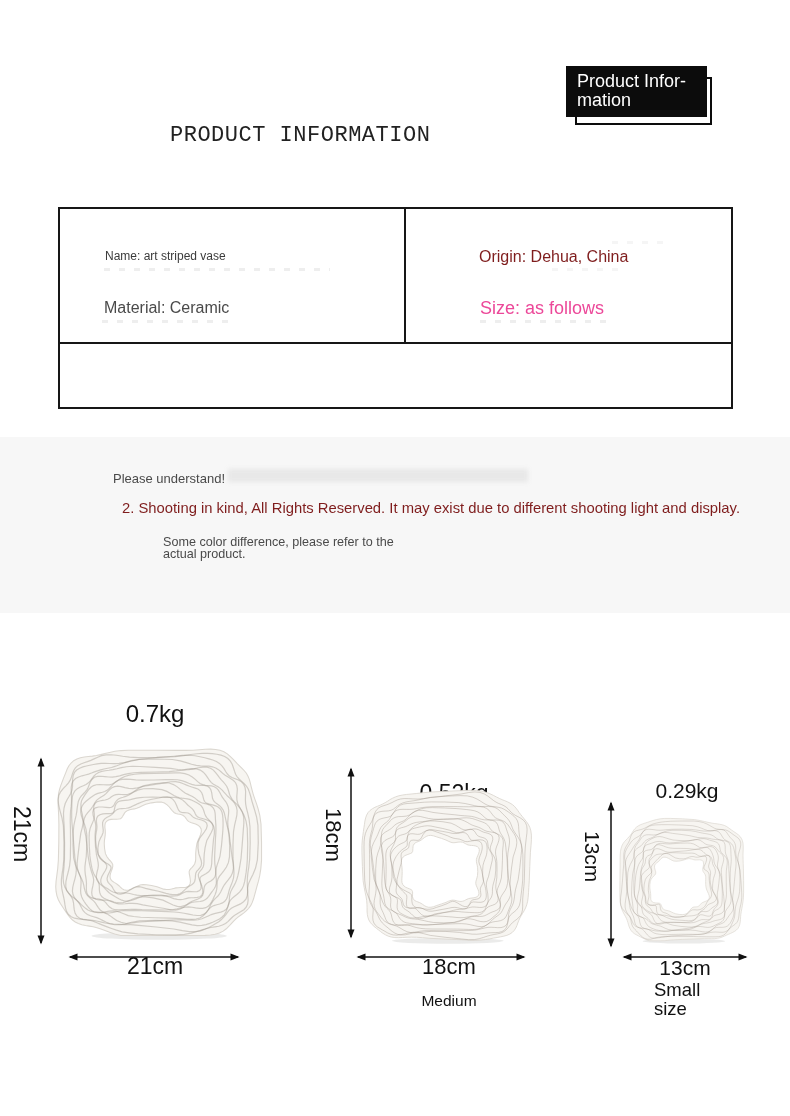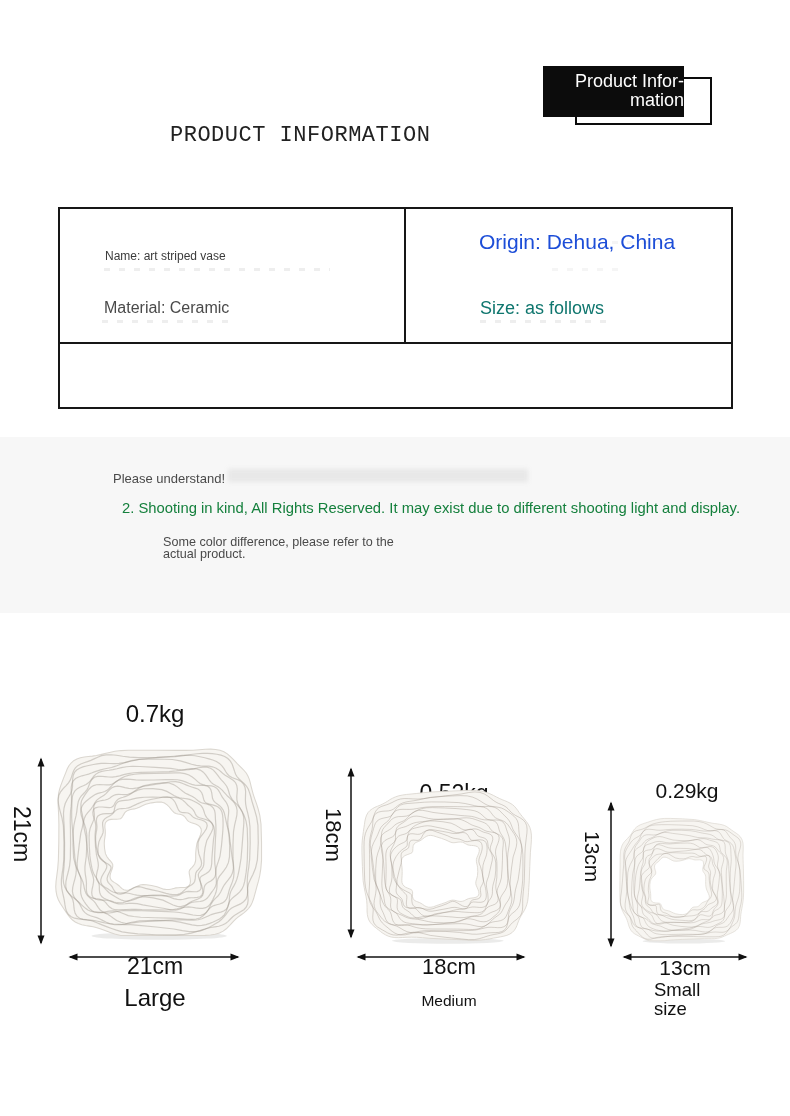--- a/index.html
+++ b/index.html
@@ -2,55 +2,55 @@
 <html><head>
 <meta charset="utf-8">
 <style>
   html,body{margin:0;padding:0;background:#ffffff;}
   .page{position:relative;width:790px;height:1116px;background:#ffffff;overflow:hidden;
         font-family:"Liberation Sans",sans-serif;color:#1f1f1f;}
 
   
   .badge-outline{position:absolute;left:575px;top:77px;width:133px;height:44px;
                  border:2px solid #0c0c0c;background:transparent;}
-  .badge-box{position:absolute;left:543px;top:66px;width:141px;height:51px;background:#0c0c0c;
-             color:#ffffff;font-size:18px;line-height:1.08;padding:6px 0 16px 11px;box-sizing:border-box;text-align:right;}
+  .badge-box{position:absolute;left:566px;top:66px;width:141px;height:51px;background:#0c0c0c;
+             color:#ffffff;font-size:18px;line-height:1.08;padding:6px 0 16px 11px;box-sizing:border-box;}
 
   
   .heading{position:absolute;left:170px;top:123px;font-family:"Liberation Mono",monospace;
            font-size:22px;letter-spacing:.5px;color:#222;white-space:pre;}
 
   
   .spec-table{position:absolute;left:58px;top:207px;width:675px;height:202px;
               border:2px solid #161616;box-sizing:border-box;}
   .spec-row-divider{position:absolute;left:0;top:133px;width:100%;height:0;border-top:2px solid #161616;}
   .spec-col-divider{position:absolute;left:344px;top:0;height:133px;width:0;border-left:2px solid #161616;}
   .cell{position:absolute;white-space:nowrap;}
   .cell-name{left:45px;top:40px;font-size:12px;color:#3b3b3b;}
   .cell-material{left:44px;top:90px;font-size:16px;color:#4a4a4a;}
-  .cell-origin{left:419px;top:21px;font-size:21px;color:#1d4ed8;}
-  .cell-size{left:420px;top:89px;font-size:18px;color:#0f766e;}
+  .cell-origin{left:419px;top:39px;font-size:16px;color:#7f1d1d;}
+  .cell-size{left:420px;top:89px;font-size:18px;color:#ec4899;}
 
   
   .artifact{position:absolute;height:3px;opacity:.55;filter:blur(.4px);
     background:repeating-linear-gradient(90deg,rgba(0,0,0,.12) 0 6px,transparent 6px 15px);}
   .a1{left:104px;top:268px;width:226px;}
   .a2{left:102px;top:320px;width:128px;}
   .a3{left:480px;top:320px;width:130px;}
   .a4{left:552px;top:268px;width:70px;opacity:.35;}
   .a5{left:612px;top:241px;width:52px;opacity:.35;}
 
   
   .notes{position:absolute;left:0;top:437px;width:790px;height:176px;background:#f7f7f7;}
   .smudge{position:absolute;left:228px;top:32px;width:300px;height:13px;
           background:rgba(130,130,130,.13);filter:blur(2.5px);}
   .note{position:absolute;white-space:nowrap;}
   .n1a{left:122px;top:21px;font-size:12.5px;color:#4a4a4a;}
   .n1b{left:113px;top:34px;font-size:13px;color:#4a4a4a;}
-  .n2 {left:122px;top:63px;font-size:14.8px;color:#15803d;}
+  .n2 {left:122px;top:63px;font-size:14.8px;color:#7f1d1d;}
   .n3a{left:163px;top:98px;font-size:12.6px;color:#4a4a4a;}
   .n3b{left:163px;top:110px;font-size:12.6px;color:#4a4a4a;}
 
   
   .vase{position:absolute;}
   .vase-large {left:48px; top:733px;width:218px;height:212px;}
   .vase-medium{left:356px;top:780px;width:180px;height:168px;}
   .vase-small {left:616px;top:810px;width:133px;height:137px;}
 
   .arrow{position:absolute;}
@@ -135,21 +135,20 @@
         <polygon points="5,187.5 1.5,178.5 8.5,178.5" fill="#111111"></polygon>
         <line x1="5" x2="5" y1="2" y2="186" stroke="#111111" stroke-width="1.5"></line>
       </svg></div>
   <div class="vlabel vl-l">21cm</div>
   <div class="arrow ah-l"><svg width="172" height="10">
         <polygon points="0.5,5 9.5,1.5 9.5,8.5" fill="#111111"></polygon>
         <polygon points="171.5,5 162.5,8.5 162.5,1.5" fill="#111111"></polygon>
         <line y1="5" y2="5" x1="2" x2="170" stroke="#111111" stroke-width="1.5"></line>
       </svg></div>
   <div class="clabel wd-l">21cm</div>
-  <div class="clabel sz-l">Large</div>
 
   <div class="clabel wt-m">0.52kg</div>
   <svg class="vase vase-medium" viewBox="-100 -100 200 200" preserveAspectRatio="none">
       <ellipse cx="2" cy="91.5" rx="62" ry="3.5" fill="rgba(60,55,50,0.10)"></ellipse>
       <path d="M93.1 3.0L92.5 20.1L92.0 28.0L91.7 34.3L91.3 39.6L90.7 44.4L89.7 48.6L88.4 52.3L86.8 55.7L85.1 58.7L83.5 61.5L82.1 64.3L80.9 67.2L79.8 70.2L78.8 73.3L77.5 76.3L75.8 79.1L73.6 81.5L70.8 83.5L67.7 84.9L64.3 85.9L60.6 86.7L56.8 87.5L52.8 88.2L48.6 89.1L44.0 89.9L39.0 90.5L33.3 90.9L26.5 90.8L18.0 90.2L0.0 89.4L-17.9 88.5L-26.2 87.7L-32.7 87.2L-38.3 87.1L-43.3 87.2L-48.1 87.5L-52.6 87.7L-56.8 87.6L-60.7 87.0L-64.2 85.9L-67.3 84.3L-70.1 82.5L-72.7 80.5L-75.1 78.4L-77.5 76.4L-79.9 74.3L-82.1 72.1L-84.1 69.6L-85.7 66.7L-86.8 63.4L-87.4 59.9L-87.7 56.0L-87.7 52.1L-87.8 48.0L-88.1 43.7L-88.8 39.1L-89.8 34.0L-90.9 27.9L-92.1 20.0L-92.9 3.0L-93.4 -14.1L-93.4 -22.2L-93.0 -28.5L-92.4 -33.9L-91.8 -38.7L-91.2 -43.1L-90.6 -47.2L-90.1 -51.1L-89.3 -54.8L-88.2 -58.2L-86.6 -61.2L-84.4 -63.8L-81.8 -65.8L-79.0 -67.5L-76.0 -68.8L-73.0 -70.1L-70.3 -71.5L-67.6 -73.0L-65.0 -74.7L-62.3 -76.6L-59.4 -78.3L-56.1 -79.9L-52.4 -81.2L-48.3 -82.1L-43.7 -82.8L-38.7 -83.3L-33.1 -83.9L-26.5 -84.7L-18.1 -85.6L-0.0 -86.6L18.2 -87.4L26.8 -87.7L33.7 -87.6L39.5 -86.8L44.5 -85.4L48.8 -83.6L52.6 -81.7L56.0 -79.8L59.2 -78.1L62.3 -76.6L65.4 -75.3L68.3 -74.0L71.1 -72.5L73.7 -70.8L75.9 -68.8L77.8 -66.5L79.6 -64.0L81.2 -61.4L83.0 -58.9L84.9 -56.3L87.0 -53.6L89.2 -50.7L91.3 -47.5L93.1 -43.7L94.3 -39.4L94.9 -34.4L94.9 -28.8L94.5 -22.3L93.8 -14.1Z M35.3 9.0L35.0 13.6L34.4 16.5L33.7 18.9L33.2 21.0L33.1 23.1L33.5 25.2L34.4 27.5L35.4 30.0L36.3 32.5L36.6 34.9L36.2 37.0L35.1 38.6L33.3 39.6L31.1 40.2L28.9 40.5L26.8 40.8L24.9 41.3L23.3 42.0L21.8 42.8L20.3 43.7L18.6 44.3L16.7 44.6L14.5 44.4L12.3 43.9L10.0 43.3L7.7 43.0L5.5 43.3L3.0 44.2L-0.0 45.7L-5.0 47.5L-10.2 49.4L-13.7 50.8L-16.8 51.5L-19.5 51.5L-22.0 50.7L-24.1 49.5L-25.9 48.1L-27.7 46.9L-29.4 45.9L-31.2 45.2L-32.9 44.5L-34.5 43.6L-35.9 42.4L-36.7 40.8L-37.2 38.8L-37.2 36.7L-37.1 34.6L-37.2 32.8L-37.7 31.4L-38.8 30.4L-40.5 29.6L-42.6 28.7L-44.8 27.7L-46.7 26.2L-48.1 24.4L-48.9 22.2L-49.1 19.8L-49.0 17.0L-48.8 13.8L-48.7 9.0L-48.9 4.2L-49.3 1.0L-49.5 -1.8L-49.5 -4.4L-48.8 -6.6L-47.5 -8.5L-45.6 -10.0L-43.3 -11.0L-41.1 -11.9L-39.2 -12.6L-37.8 -13.5L-37.1 -14.8L-36.9 -16.4L-36.8 -18.3L-36.7 -20.4L-36.3 -22.3L-35.4 -23.9L-34.1 -25.1L-32.6 -26.0L-30.9 -26.7L-29.2 -27.5L-27.5 -28.5L-25.8 -29.9L-24.0 -31.4L-22.0 -32.8L-19.6 -33.8L-16.9 -34.1L-13.8 -33.5L-10.2 -32.2L-5.0 -30.5L0.0 -28.5L3.1 -26.9L5.5 -25.8L7.8 -25.3L10.0 -25.4L12.2 -25.8L14.4 -26.1L16.5 -26.2L18.4 -25.9L20.0 -25.2L21.5 -24.3L22.9 -23.4L24.5 -22.7L26.3 -22.3L28.4 -22.1L30.8 -21.9L33.1 -21.4L35.0 -20.5L36.4 -19.1L37.0 -17.1L36.9 -14.8L36.2 -12.3L35.2 -9.8L34.3 -7.5L33.8 -5.3L33.8 -3.2L34.1 -1.0L34.7 1.5L35.1 4.4Z" fill="#f7f5f1" fill-rule="evenodd" stroke="#dbd7d0" stroke-width="1"></path>
       <path d="M87.4 3.5L87.0 19.5L86.5 27.0L85.9 32.9L85.5 37.9L85.2 42.5L85.2 46.7L85.2 50.8L85.0 54.6L84.2 58.1L82.9 61.2L80.9 63.7L78.6 65.9L76.2 67.8L74.0 69.7L72.0 71.9L70.2 74.2L68.4 76.7L66.3 79.0L63.7 80.9L60.6 82.3L57.2 83.2L53.5 83.9L49.8 84.7L45.9 85.9L41.7 87.4L37.0 88.9L31.6 90.0L25.0 90.1L16.8 89.2L-0.4 87.3L-17.3 85.0L-25.0 82.9L-31.0 81.5L-36.2 81.2L-41.0 81.9L-45.7 83.0L-50.3 84.1L-54.7 84.7L-58.6 84.4L-62.0 83.4L-65.1 81.9L-67.9 80.1L-70.6 78.5L-73.3 76.8L-76.0 75.1L-78.3 73.0L-80.1 70.3L-81.1 67.1L-81.4 63.5L-81.2 59.8L-80.9 56.0L-81.0 52.5L-81.7 49.2L-83.1 45.8L-84.8 42.2L-86.6 38.0L-88.3 33.1L-89.5 27.3L-90.3 19.6L-90.8 3.5L-91.0 -12.8L-91.1 -20.5L-91.0 -26.7L-90.5 -31.9L-89.5 -36.5L-88.0 -40.5L-86.2 -44.0L-84.4 -47.1L-82.7 -50.1L-81.5 -53.0L-80.5 -56.1L-79.6 -59.2L-78.5 -62.1L-76.9 -64.7L-74.7 -66.8L-72.0 -68.4L-69.0 -69.5L-65.9 -70.5L-63.0 -71.7L-60.1 -73.1L-57.2 -74.7L-54.0 -76.3L-50.4 -77.4L-46.3 -77.9L-41.8 -77.8L-36.8 -77.5L-31.4 -77.3L-25.2 -77.8L-17.4 -79.1L-0.4 -81.1L16.8 -83.3L25.2 -85.1L32.0 -85.8L37.7 -85.2L42.5 -83.4L46.5 -80.8L49.9 -78.0L52.9 -75.5L55.8 -73.5L58.7 -72.0L61.6 -70.8L64.4 -69.4L66.8 -67.8L68.9 -65.8L70.7 -63.6L72.5 -61.5L74.6 -59.6L77.1 -57.9L80.0 -56.3L83.2 -54.4L86.1 -52.1L88.3 -49.2L89.7 -45.6L90.1 -41.4L89.9 -36.8L89.3 -31.8L88.7 -26.4L88.1 -20.3L87.7 -12.6Z" fill="none" stroke="rgba(158,150,140,0.42)" stroke-width="1.1"></path>
       <path d="M85.5 3.9L85.2 19.2L84.6 26.4L84.0 32.1L83.4 37.0L83.0 41.4L82.4 45.4L81.6 49.1L80.1 52.2L78.1 54.9L75.7 57.1L73.4 59.0L71.4 61.0L70.0 63.3L69.2 66.2L68.7 69.5L68.0 73.0L66.8 76.2L64.8 78.8L62.0 80.5L58.6 81.4L54.9 81.7L51.0 81.8L47.1 82.1L43.2 82.6L38.9 83.2L34.3 83.6L29.0 83.5L22.8 82.7L15.1 81.5L-0.8 80.2L-16.6 79.4L-24.0 79.4L-30.0 80.2L-35.4 81.6L-40.5 83.2L-45.2 84.3L-49.6 84.5L-53.5 83.8L-56.8 82.3L-59.6 80.4L-62.1 78.2L-64.4 76.1L-66.7 74.2L-68.8 72.2L-70.8 70.1L-72.5 67.8L-73.9 65.3L-75.1 62.6L-76.3 59.9L-77.6 57.3L-79.2 54.7L-81.1 52.0L-82.9 49.0L-84.4 45.6L-85.3 41.6L-85.6 37.2L-85.5 32.1L-85.1 26.3L-84.8 19.1L-84.8 3.9L-84.9 -11.2L-85.1 -18.5L-85.1 -24.2L-84.8 -29.1L-84.0 -33.4L-83.1 -37.3L-82.2 -40.9L-81.7 -44.4L-81.4 -48.0L-81.2 -51.5L-80.8 -55.0L-79.6 -58.0L-77.6 -60.4L-74.7 -61.9L-71.2 -62.7L-67.6 -63.0L-64.2 -63.2L-61.2 -63.9L-58.7 -65.1L-56.4 -67.0L-54.0 -69.1L-51.3 -71.1L-48.1 -72.7L-44.4 -73.8L-40.3 -74.6L-35.7 -75.3L-30.6 -76.3L-24.7 -77.7L-17.0 -79.3L-0.8 -80.7L15.6 -81.4L23.5 -81.1L29.6 -79.6L34.6 -77.3L38.7 -74.6L42.3 -72.1L45.6 -70.2L48.8 -69.0L52.1 -68.4L55.4 -68.0L58.6 -67.4L61.6 -66.6L64.3 -65.3L66.7 -63.8L69.1 -62.1L71.4 -60.3L73.7 -58.5L75.9 -56.5L77.9 -54.1L79.4 -51.3L80.3 -48.2L80.7 -44.7L80.9 -41.0L81.2 -37.2L81.7 -33.2L82.6 -29.0L83.6 -24.2L84.7 -18.6L85.4 -11.3Z" fill="none" stroke="rgba(158,150,140,0.42)" stroke-width="1.1"></path>
       <path d="M82.0 4.4L80.2 18.6L78.5 25.3L77.2 30.6L76.5 35.1L76.1 39.1L75.6 42.8L74.9 46.2L73.8 49.2L72.5 51.9L71.2 54.5L70.2 57.2L69.6 60.1L69.3 63.4L69.0 66.8L68.3 70.1L66.8 72.9L64.4 74.7L61.2 75.7L57.5 75.8L53.7 75.5L50.1 75.3L46.6 75.4L43.2 76.1L39.7 77.0L35.9 78.0L31.6 78.8L26.7 79.2L21.0 79.3L13.8 79.3L-1.2 79.6L-16.2 80.1L-23.5 80.9L-29.4 81.6L-34.6 82.0L-39.2 81.6L-43.1 80.6L-46.6 79.0L-49.6 77.1L-52.4 75.3L-55.1 73.9L-57.9 72.8L-60.7 71.8L-63.5 70.8L-66.1 69.5L-68.4 67.9L-70.3 65.9L-72.0 63.7L-73.7 61.4L-75.4 59.0L-77.1 56.6L-78.6 53.9L-79.6 50.8L-80.0 47.3L-79.7 43.4L-78.9 39.3L-78.1 34.9L-77.6 30.3L-77.9 25.0L-78.9 18.4L-80.5 4.4L-82.2 -9.8L-83.5 -16.9L-84.1 -22.5L-83.9 -27.4L-83.2 -31.6L-82.2 -35.5L-81.3 -39.0L-80.4 -42.4L-79.5 -45.6L-78.4 -48.6L-76.6 -51.1L-74.2 -53.0L-71.2 -54.2L-68.0 -55.0L-64.9 -55.6L-62.2 -56.5L-60.2 -58.0L-58.6 -60.2L-57.1 -62.9L-55.4 -65.7L-53.2 -68.3L-50.4 -70.2L-47.0 -71.4L-43.2 -72.0L-39.0 -72.3L-34.5 -72.7L-29.5 -73.1L-23.7 -73.6L-16.3 -73.9L-1.2 -73.8L14.0 -73.1L21.2 -72.0L26.8 -70.7L31.5 -69.5L35.7 -68.7L39.7 -68.4L43.6 -68.5L47.4 -68.5L50.9 -68.2L54.1 -67.4L56.8 -65.9L59.1 -64.0L61.1 -61.9L62.9 -59.8L64.8 -57.9L66.7 -55.9L68.5 -53.9L70.1 -51.7L71.5 -49.2L72.5 -46.5L73.5 -43.7L74.6 -40.8L76.2 -37.9L78.1 -34.9L80.3 -31.5L82.3 -27.5L83.7 -22.8L84.1 -17.2L83.4 -10.0Z" fill="none" stroke="rgba(158,150,140,0.42)" stroke-width="1.1"></path>
       <path d="M72.8 4.8L71.5 17.9L71.1 24.1L71.4 29.2L72.1 33.7L72.9 37.8L73.2 41.6L72.9 45.1L72.1 48.3L71.1 51.1L70.0 53.9L69.0 56.6L68.1 59.3L67.0 62.0L65.5 64.4L63.4 66.2L60.7 67.4L57.7 68.1L54.7 68.5L51.7 69.1L49.1 70.0L46.5 71.5L44.0 73.2L41.1 75.1L37.9 76.6L34.1 77.6L29.8 78.0L25.0 77.9L19.4 77.7L12.5 77.5L-1.5 77.4L-15.6 77.4L-22.4 77.2L-27.9 76.7L-32.4 75.8L-36.4 74.6L-39.9 73.4L-43.2 72.5L-46.6 72.2L-50.0 72.3L-53.6 72.6L-57.2 72.7L-60.4 72.2L-63.1 71.0L-65.2 69.0L-66.7 66.4L-67.7 63.6L-68.7 60.9L-69.7 58.3L-70.8 55.8L-71.9 53.2L-72.7 50.4L-73.1 47.3L-73.2 44.0L-73.1 40.6L-73.2 37.1L-74.0 33.4L-75.4 29.3L-77.6 24.5L-79.9 18.2L-81.8 4.8L-83.0 -8.7L-83.0 -15.4L-82.1 -20.7L-80.5 -25.1L-78.7 -28.8L-77.0 -32.2L-75.7 -35.3L-74.6 -38.3L-73.5 -41.1L-72.2 -43.7L-70.5 -45.9L-68.6 -47.8L-66.5 -49.4L-64.6 -51.1L-63.0 -53.1L-61.7 -55.3L-60.4 -57.9L-58.9 -60.4L-56.9 -62.6L-54.3 -64.1L-51.2 -64.9L-47.7 -65.1L-44.1 -65.0L-40.3 -65.0L-36.5 -65.3L-32.4 -66.0L-27.8 -66.9L-22.5 -67.7L-15.6 -68.3L-1.5 -68.4L12.6 -68.3L19.4 -68.2L25.0 -68.1L29.8 -68.2L34.2 -68.4L38.3 -68.3L42.0 -67.6L45.1 -66.2L47.7 -64.1L49.7 -61.5L51.5 -59.0L53.1 -56.7L55.0 -55.0L57.2 -53.8L59.7 -52.8L62.3 -51.8L64.8 -50.6L67.0 -48.8L68.8 -46.7L70.3 -44.4L71.9 -41.8L73.6 -39.2L75.4 -36.4L77.1 -33.2L78.3 -29.6L78.7 -25.3L78.1 -20.5L76.6 -15.0L74.6 -8.4Z" fill="none" stroke="rgba(158,150,140,0.42)" stroke-width="1.1"></path>
       <path d="M68.7 5.3L69.5 17.5L70.6 23.7L71.6 28.7L72.0 33.1L71.7 37.0L70.6 40.4L69.1 43.4L67.4 46.0L65.9 48.4L64.7 50.8L63.6 53.3L62.5 55.6L61.2 57.9L59.6 59.8L57.6 61.4L55.6 62.9L53.6 64.5L51.7 66.2L49.8 68.3L47.8 70.5L45.5 72.5L42.7 74.0L39.3 74.6L35.5 74.3L31.3 73.4L27.0 72.3L22.4 71.4L17.3 71.0L11.0 71.1L-1.9 71.6L-14.9 72.2L-21.3 72.5L-26.4 72.5L-30.8 72.3L-34.8 72.1L-38.6 72.2L-42.4 72.5L-46.1 73.0L-49.7 73.3L-53.1 73.0L-55.9 71.8L-58.0 69.6L-59.3 66.8L-60.1 63.7L-60.7 60.7L-61.5 58.1L-62.7 55.9L-64.2 54.1L-66.0 52.3L-67.7 50.3L-69.1 48.1L-70.3 45.5L-71.2 42.7L-72.1 39.6L-73.2 36.4L-74.7 32.9L-76.2 28.8L-77.5 24.0L-78.2 17.8L-78.1 5.3L-77.2 -7.1L-75.7 -13.2L-74.1 -17.9L-72.9 -21.9L-72.1 -25.5L-71.8 -28.9L-71.8 -32.3L-71.7 -35.5L-71.2 -38.5L-70.2 -41.2L-68.7 -43.5L-67.0 -45.5L-65.3 -47.4L-63.6 -49.4L-62.0 -51.3L-60.2 -53.2L-58.1 -54.7L-55.6 -55.8L-52.8 -56.4L-49.7 -56.5L-46.7 -56.7L-43.8 -57.1L-40.9 -58.2L-38.1 -59.9L-35.0 -62.1L-31.4 -64.2L-27.0 -65.9L-21.8 -66.9L-15.2 -67.1L-1.9 -66.7L11.3 -66.0L17.8 -65.4L23.0 -64.8L27.5 -64.2L31.5 -63.4L35.0 -62.1L37.9 -60.3L40.3 -58.1L42.5 -55.9L44.5 -54.1L46.7 -52.9L49.3 -52.4L52.4 -52.4L55.7 -52.4L58.9 -52.1L61.7 -51.1L63.8 -49.4L65.3 -47.1L66.3 -44.4L67.1 -41.6L68.0 -38.8L68.9 -36.0L69.8 -33.0L70.4 -29.7L70.6 -26.1L70.2 -22.1L69.5 -17.8L68.8 -12.9L68.4 -6.9Z" fill="none" stroke="rgba(158,150,140,0.42)" stroke-width="1.1"></path>

